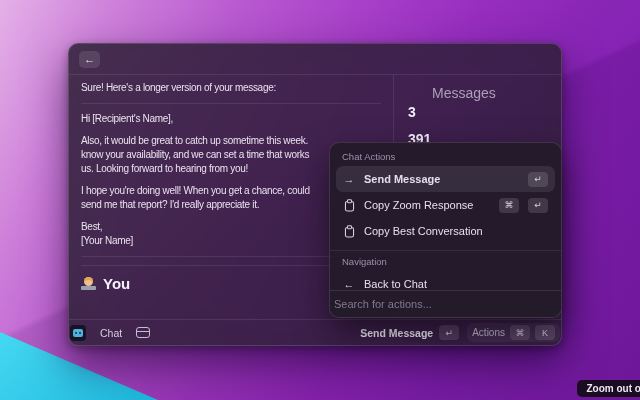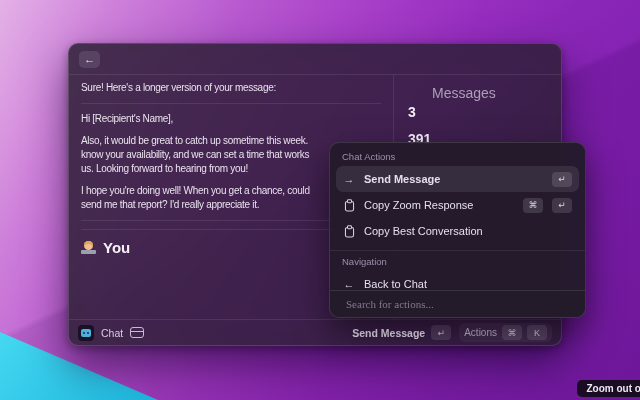--- a/index.html
+++ b/index.html
@@ -44,55 +44,55 @@
   .user-face::before{content:"";position:absolute;left:3px;top:0;width:9px;height:9px;border-radius:50%;
     background:#efc096;box-shadow:inset 0 3px 0 #e0a84e;}
   .user-face::after{content:"";position:absolute;left:0;bottom:0;width:15px;height:4px;border-radius:1px;background:#9aa0ac;}
 
   
   .stat-label{font-size:14px;color:#aba0b6;margin-bottom:3px;padding-left:24px;}
   .stat-value{font-size:14px;font-weight:700;color:#f2edf6;margin-bottom:11px;}
 
   
   .win-footer{flex:0 0 25px;height:25px;border-top:1px solid rgba(255,255,255,0.09);
-    display:flex;align-items:center;padding:0 9px;gap:7px;}
+    display:flex;align-items:center;padding:0 1px;gap:14px;}
   .mini-bot{position:relative;width:16px;height:16px;border-radius:4px;background:#181226;flex:0 0 16px;}
   .mini-bot::before{content:"";position:absolute;left:3px;top:4px;width:10px;height:8px;border-radius:2px;
     background:#4fb0de;}
   .mini-bot::after{content:"";position:absolute;left:5px;top:7px;width:2px;height:2px;border-radius:50%;
     background:#10304a;box-shadow:4px 0 0 #10304a;}
   .foot-label{font-size:10.5px;color:#d7cfde;}
   .panel-icon{width:12px;height:9px;border:1.3px solid #c6bdd0;border-radius:3px;position:relative;}
   .panel-icon::after{content:"";position:absolute;left:0;right:0;top:3.3px;height:1.2px;background:#c6bdd0;}
   .foot-right{margin-left:auto;display:flex;align-items:center;gap:8px;}
   .send-group{display:flex;align-items:center;gap:6px;}
   .send-label{font-size:10.5px;font-weight:700;color:#f0eaf4;}
   .kbd{min-width:12px;height:15px;padding:0 4px;background:rgba(255,255,255,0.13);border-radius:4px;
     font-size:9px;color:#d9d1e2;display:inline-flex;align-items:center;justify-content:center;}
   .actions-group{display:flex;align-items:center;gap:5px;background:rgba(255,255,255,0.055);
     border-radius:6px;padding:2px 5px;}
   .actions-label{font-size:10px;color:#c6bcd0;}
 
   
-  .palette{position:absolute;left:260px;top:98px;width:257px;height:176px;border-radius:10px;
+  .palette{position:absolute;left:260px;top:98px;width:233px;height:176px;border-radius:10px;
     background:rgba(35,27,43,0.97);border:1px solid rgba(255,255,255,0.12);
     box-shadow:0 14px 34px rgba(0,0,0,0.5);overflow:hidden;z-index:5;box-sizing:border-box;padding-top:7px;}
   .sec-label{font-size:9.5px;color:#9d91aa;padding:0 12px;margin:1px 0 4px 0;}
   .pal-row{height:26px;margin:0 6px;padding:0 7px;border-radius:7px;display:flex;align-items:center;gap:9px;
     font-size:11px;color:#e5dfec;cursor:default;}
   .pal-row.selected{background:rgba(255,255,255,0.085);}
   .pal-row .lab{font-weight:600;}
   .pal-row .lab.norm{font-weight:400;}
   .row-icon{width:12px;display:flex;justify-content:center;color:#d8d1e0;font-size:11px;flex:0 0 12px;}
   .spacer{flex:1;}
   .pal-div{height:1px;background:rgba(255,255,255,0.08);margin:6px 0 5px 0;}
   .search-bar{position:absolute;left:0;right:0;bottom:0;height:26px;border-top:1px solid rgba(255,255,255,0.10);
     background:rgba(35,27,43,0.99);display:flex;align-items:center;}
-  .search-bar input{flex:1;background:transparent;border:none;outline:none;font-family:Liberation Serif, serif;
-    font-size:11px;color:#d4cbe0;padding:0 16px;}
+  .search-bar input{flex:1;background:transparent;border:none;outline:none;font-family:Liberation Sans, sans-serif;
+    font-size:11px;color:#d4cbe0;padding:0 4px;}
   .search-bar input::placeholder{color:#83788f;}
 
   .zoom-pill{position:absolute;right:-16px;bottom:3px;background:rgba(16,11,22,0.9);border-radius:5px;
     padding:3px 9px;font-size:10px;font-weight:700;color:#ece7f1;white-space:nowrap;}
   .clip-svg{flex:0 0 12px;}
 </style>
 </head>
 <body>
 
 <div class="stage">
@@ -112,20 +112,22 @@
 
       <div class="chat-col">
         <div class="msg intro">Sure! Here's a longer version of your message:</div>
         <div class="chat-div"></div>
         <div class="msg">Hi [Recipient's Name],</div>
         <div class="msg">Also, it would be great to catch up sometime this week.
 know your availability, and we can set a time that works
 us. Looking forward to hearing from you!</div>
         <div class="msg">I hope you're doing well! When you get a chance, could
 send me that report? I'd really appreciate it.</div>
+        <div class="msg">Best,
+[Your Name]</div>
         <div class="chat-div"></div>
         <div class="chat-div"></div>
         <div class="chat-h you">
           <span class="user-face"></span>
           <span>You</span>
         </div>
       </div>
 
       <div class="stats-col">
         <div class="stat-label">Messages</div>

